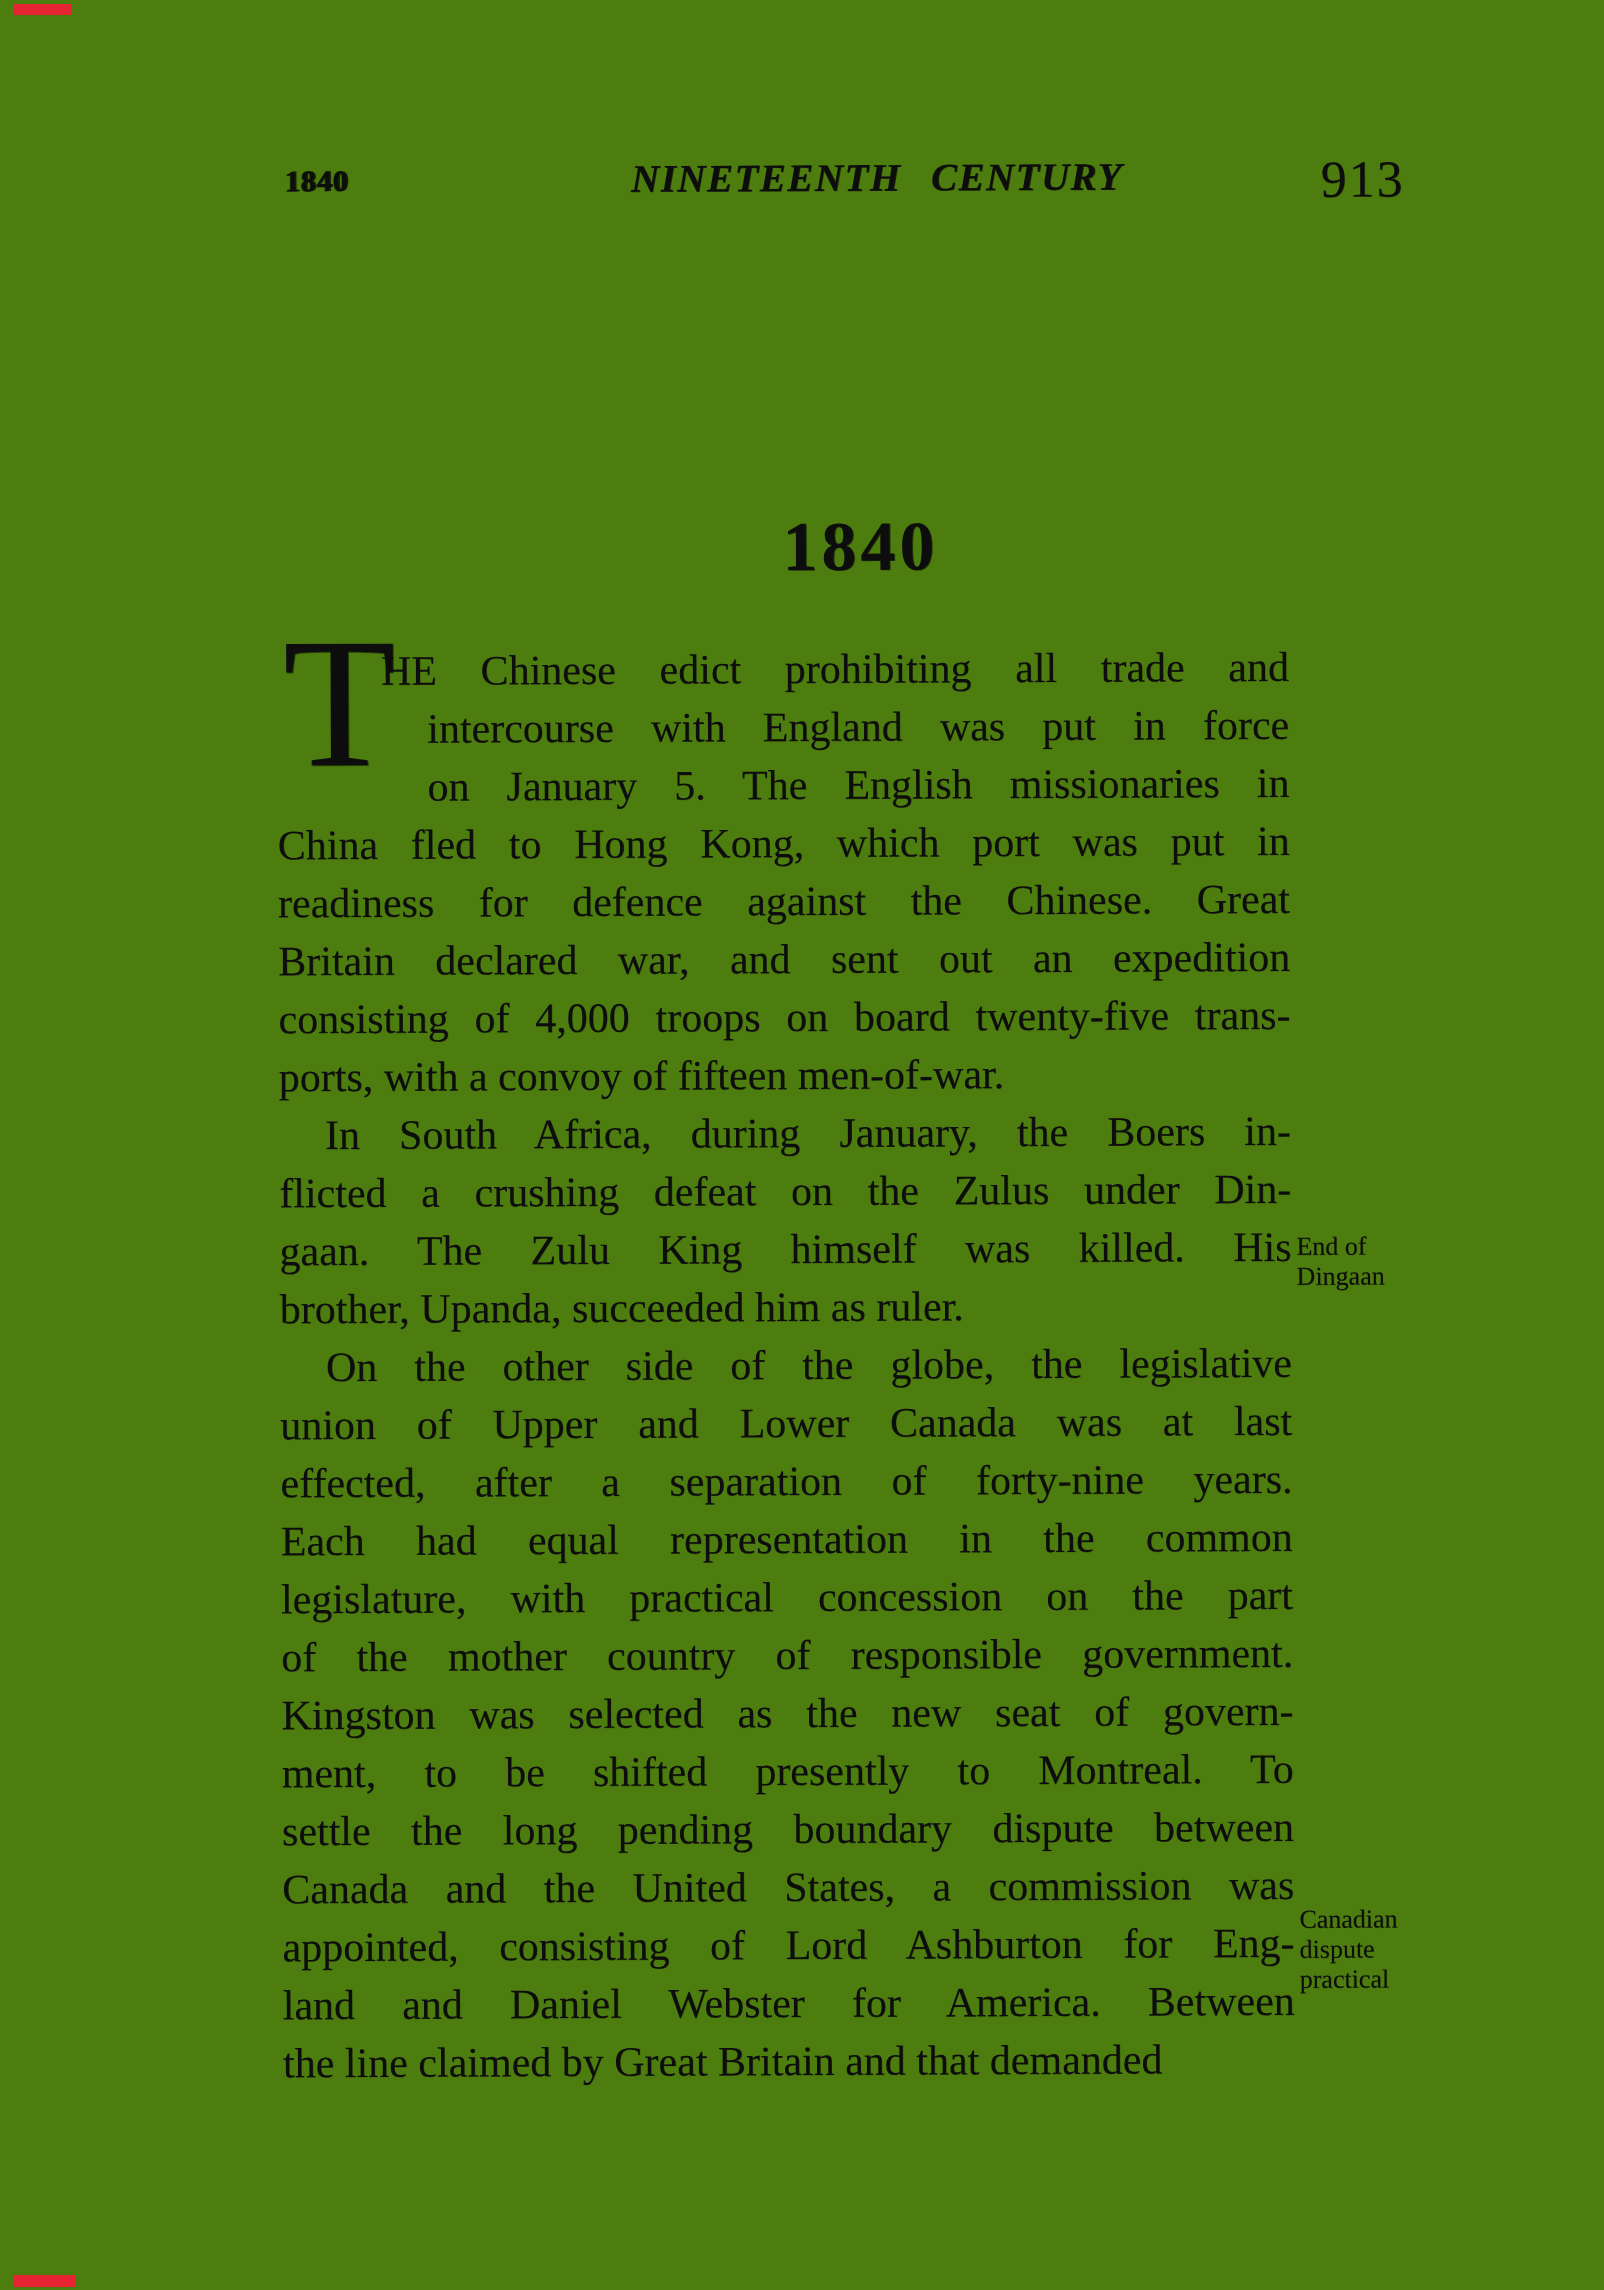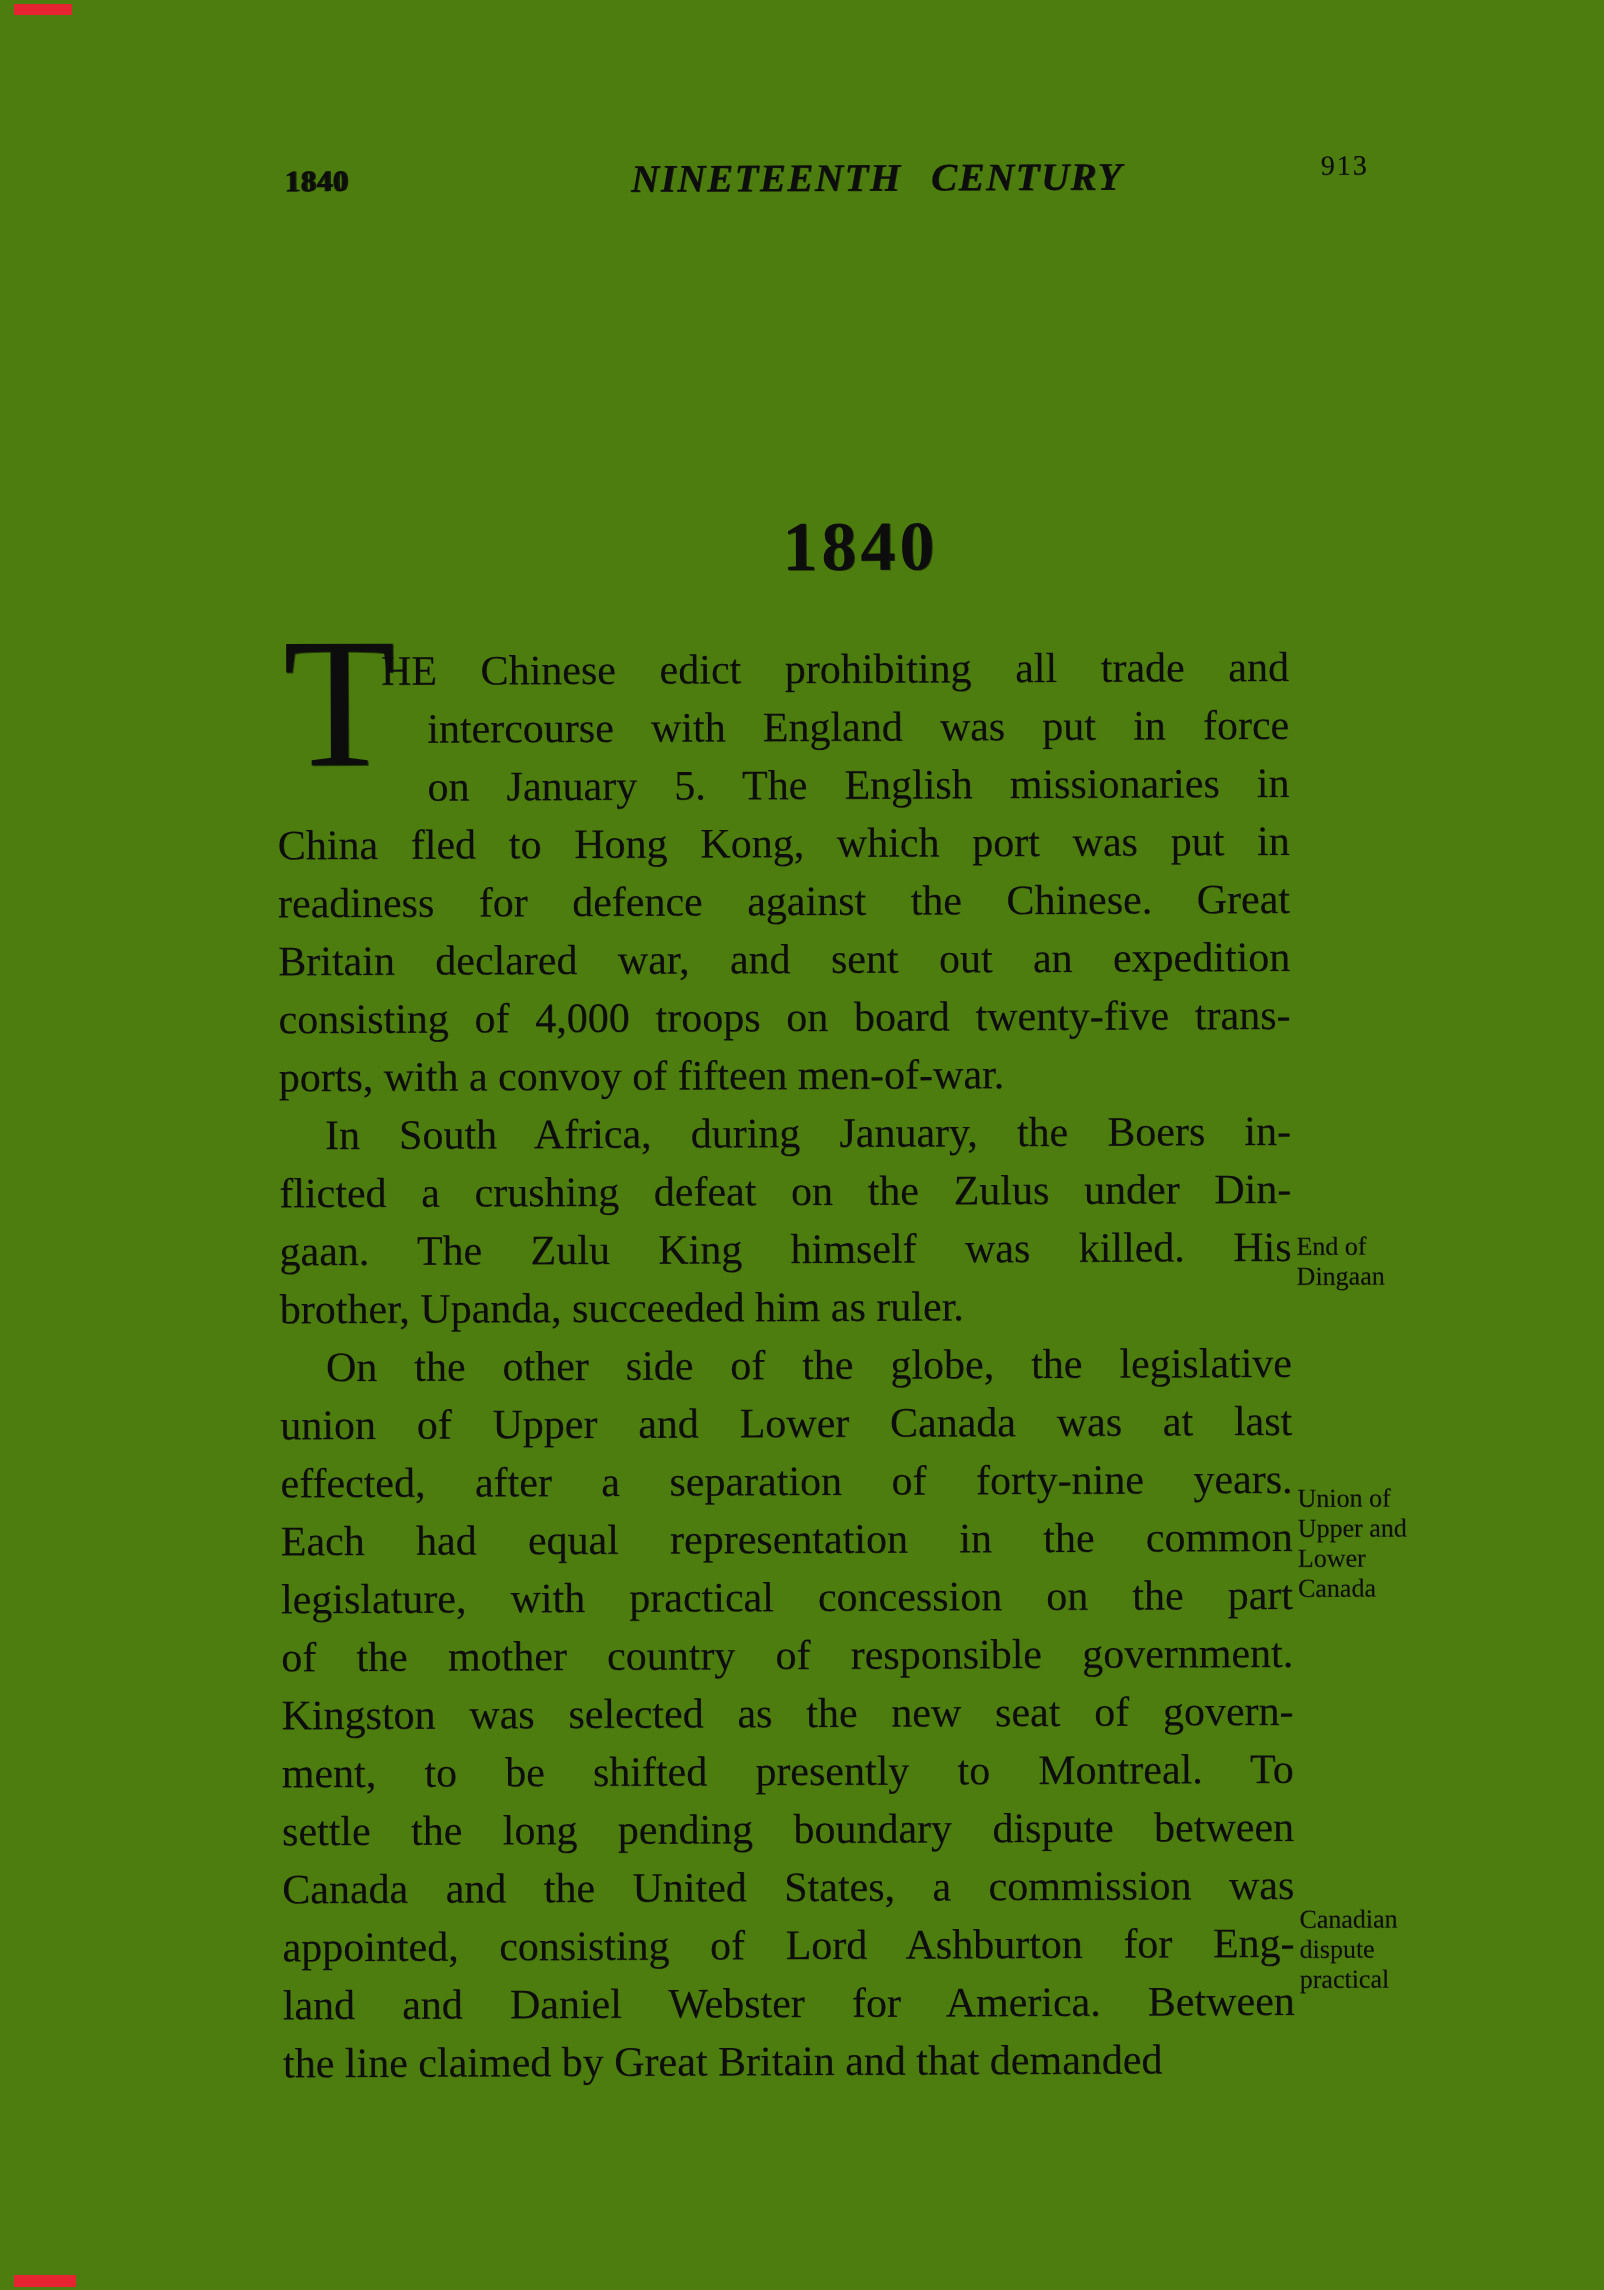--- a/index.html
+++ b/index.html
@@ -29,21 +29,21 @@
     text-shadow:1.6px 0 0 rgba(0,0,0,0.75), -0.8px 0.5px 0 rgba(0,0,0,0.5);
   }
   .rh-title{
     position:absolute;left:880px;top:155px;transform:translateX(-50%);
     font-size:39px;font-style:italic;font-weight:bold;
     letter-spacing:1.5px;word-spacing:18px;white-space:nowrap;
     text-shadow:0.8px 0.4px 0 rgba(0,0,0,0.6);
   }
   .rh-page{
     position:absolute;left:1324px;top:152px;
-    font-size:28px;letter-spacing:2px;
+    font-size:52px;letter-spacing:2px;
   }
 
   
   .year-heading{
     position:absolute;left:862px;top:512px;transform:translateX(-50%);
     margin:0;font-size:70px;line-height:70px;font-weight:bold;letter-spacing:4px;
     text-shadow:1px 0.6px 0 rgba(0,0,0,0.55);
   }
 
   
@@ -137,26 +137,20 @@
       </div>
 
     </div>
 
 
     <div class="note note-2">
       <div class="note-line">End of</div>
       <div class="note-line">Dingaan</div>
     </div>
 
-    <div class="note note-3">
-      <div class="note-line">Union of</div>
-      <div class="note-line">Upper and</div>
-      <div class="note-line">Lower</div>
-      <div class="note-line">Canada</div>
-    </div>
 
     <div class="note note-4">
       <div class="note-line">Canadian</div>
       <div class="note-line">dispute</div>
       <div class="note-line">practical</div>
     </div>
 
   </div>
 </div>
 

